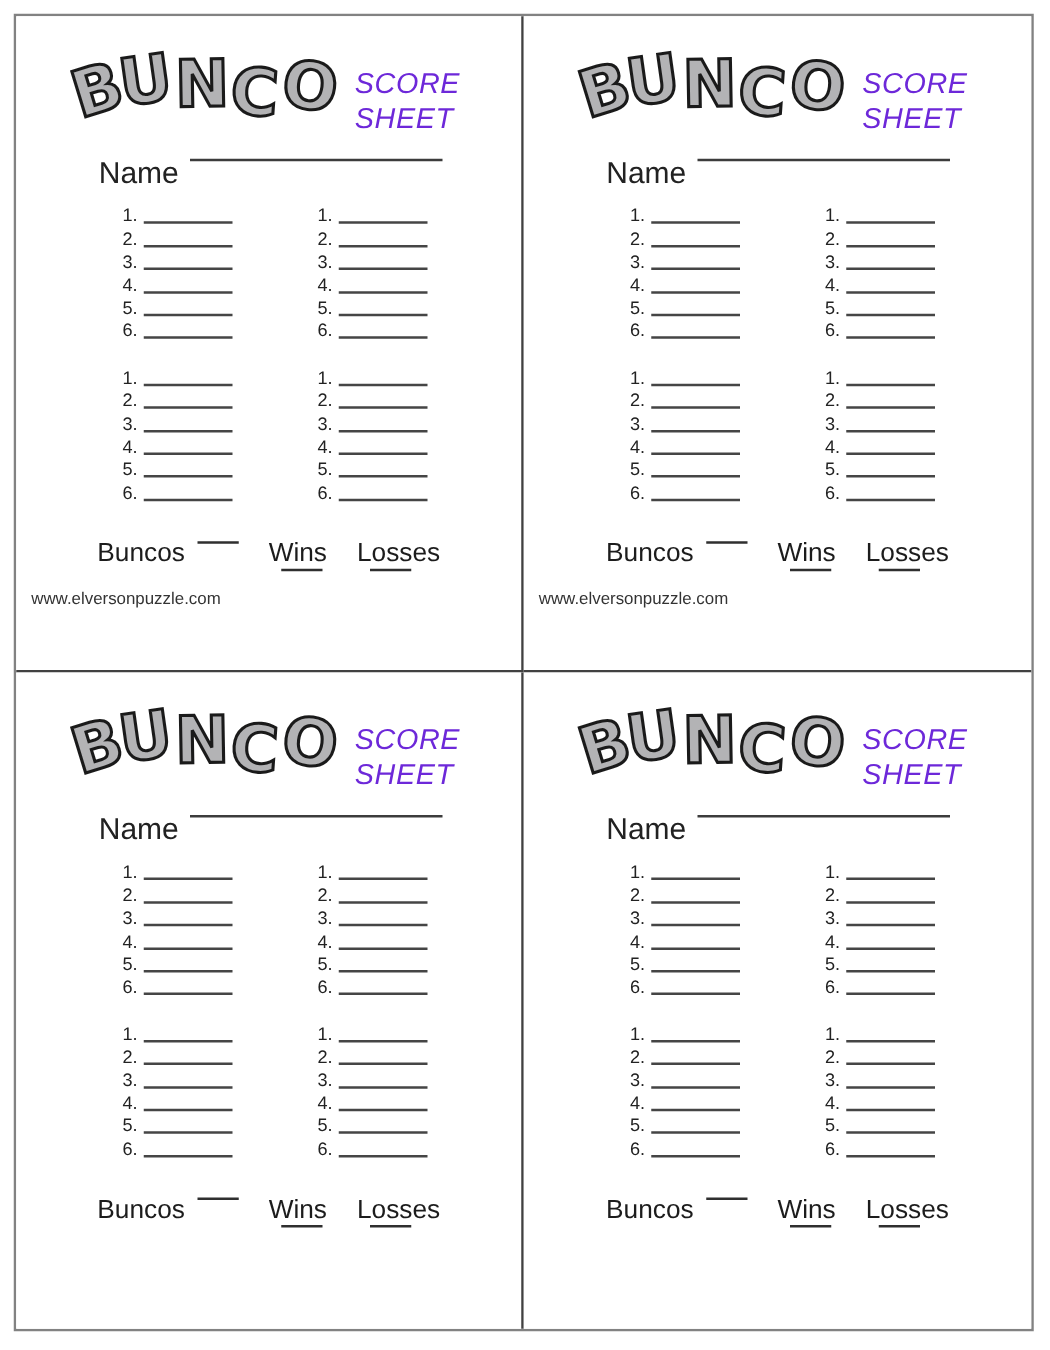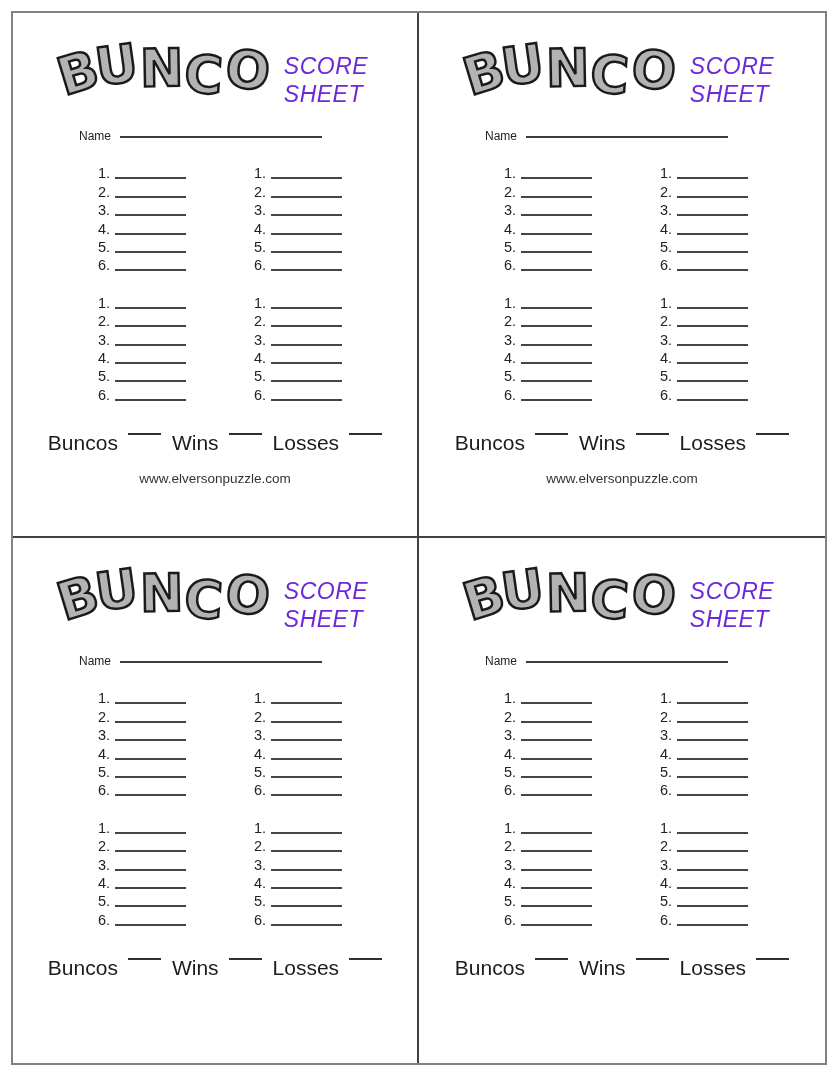--- a/index.html
+++ b/index.html
@@ -63,24 +63,24 @@
     line-height: 28px;
     letter-spacing: 0.5px;
     color: #6d28d9;
     margin: 11px 0 0 14px;
     white-space: nowrap;
   }
 
   
   .name-row {
     display: flex;
-    align-items: center;
+    align-items: flex-start;
     margin: 8px 0 0 66px;
     height: 22px;
-    font-size: 12px;
+    font-size: 24px;
     color: #222;
   }
   .name-line {
     display: inline-block;
     width: 202px;
     height: 2px;
     border-bottom: 2px solid #3c3c3c;
     margin: 0 0 1px 9px;
   }
 
@@ -111,35 +111,36 @@
 
   
   .totals-row {
     display: flex;
     justify-content: center;
     margin-top: 28px;
     font-size: 21px;
     color: #1c1c1c;
   }
   .total { display: flex; align-items: flex-start; height: 26px; }
-  .total + .total { margin-left: 11px; }
+  .total + .total { margin-left: 24px; flex-direction: column; }
   .tblank {
     display: inline-block;
     width: 33px;
     height: 2px;
     border-bottom: 2px solid #2f2f2f;
     margin: 0 0 1px 10px;
   }
 
   
   .footer {
     margin-top: 14px;
-    text-align: center;
+    text-align: left;
     font-size: 13.5px;
     color: #333;
+    padding-left: 12px;
   }
   .footer:empty { display: none; }
 </style>
 </head>
 <body>
 
 <main class="sheet-grid">
   <section class="cell">
     <div class="logo-row">
       <div class="bunco-logo">

